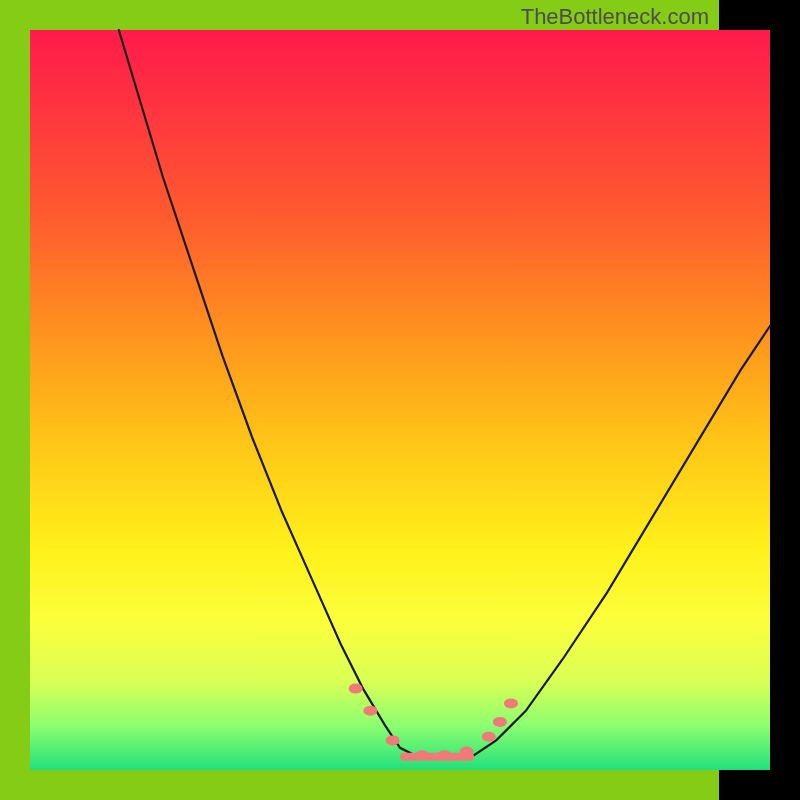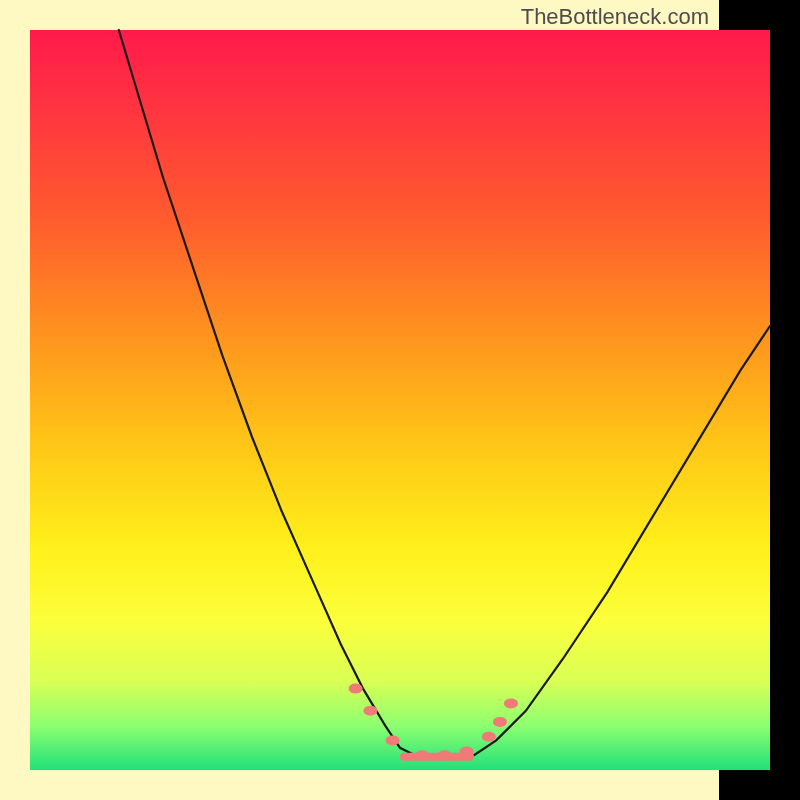--- a/index.html
+++ b/index.html
@@ -10,21 +10,21 @@
     overflow: hidden;
     background: #000;
     font-family: Arial, Helvetica, sans-serif;
   }
   .frame {
     position: absolute;
     left: 0;
     top: 0;
     width: 719px;
     height: 800px;
-    background: #fef9c3;
+    background: #84cc16;
   }
   .plot {
     position: absolute;
     left: 30px;
     top: 30px;
     width: 740px;
     height: 740px;
     
     background: linear-gradient(
       to bottom,

